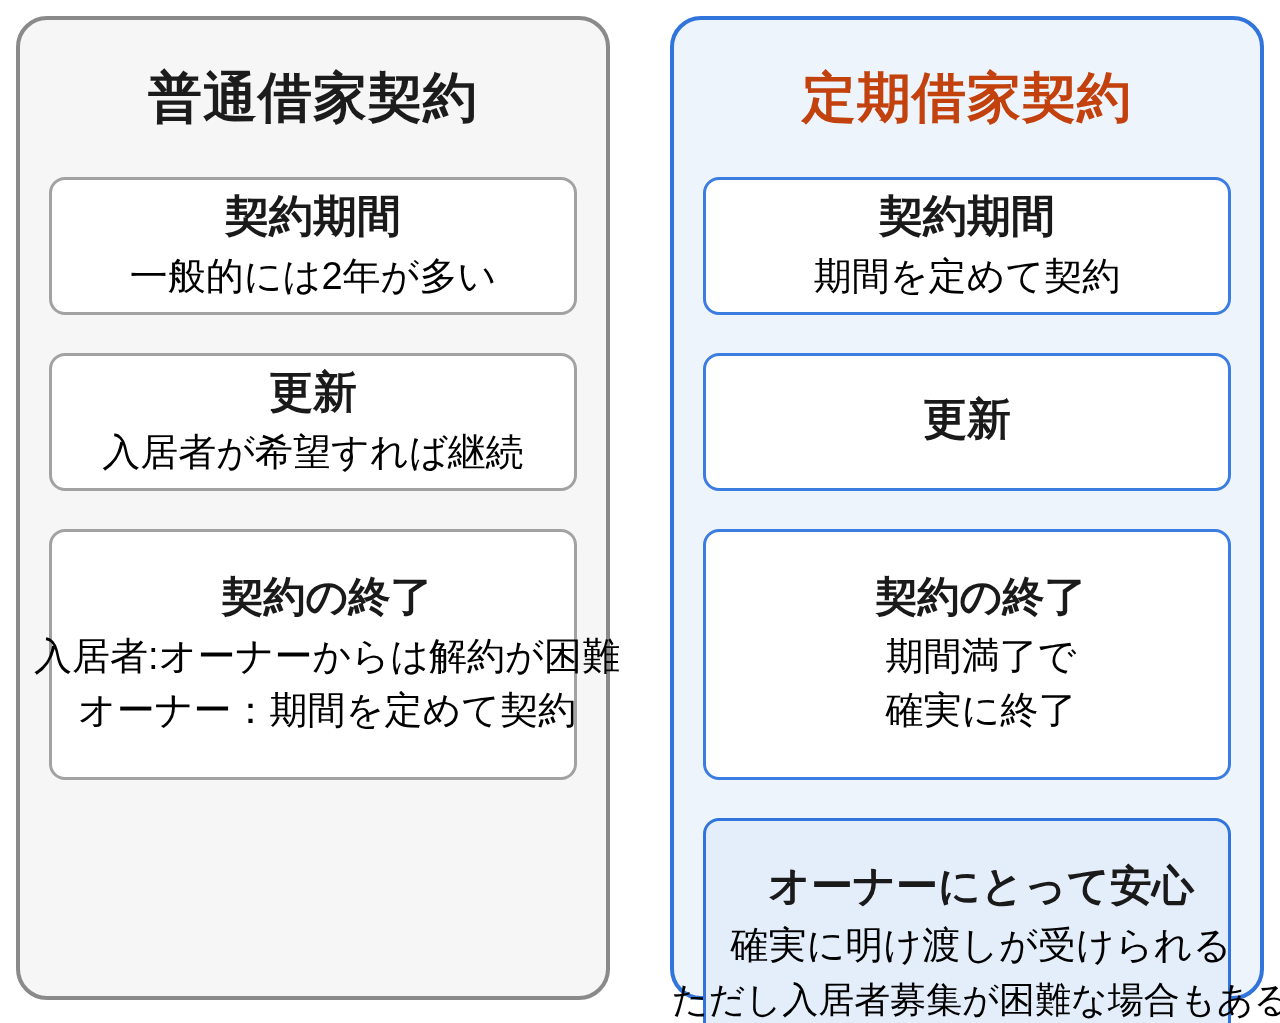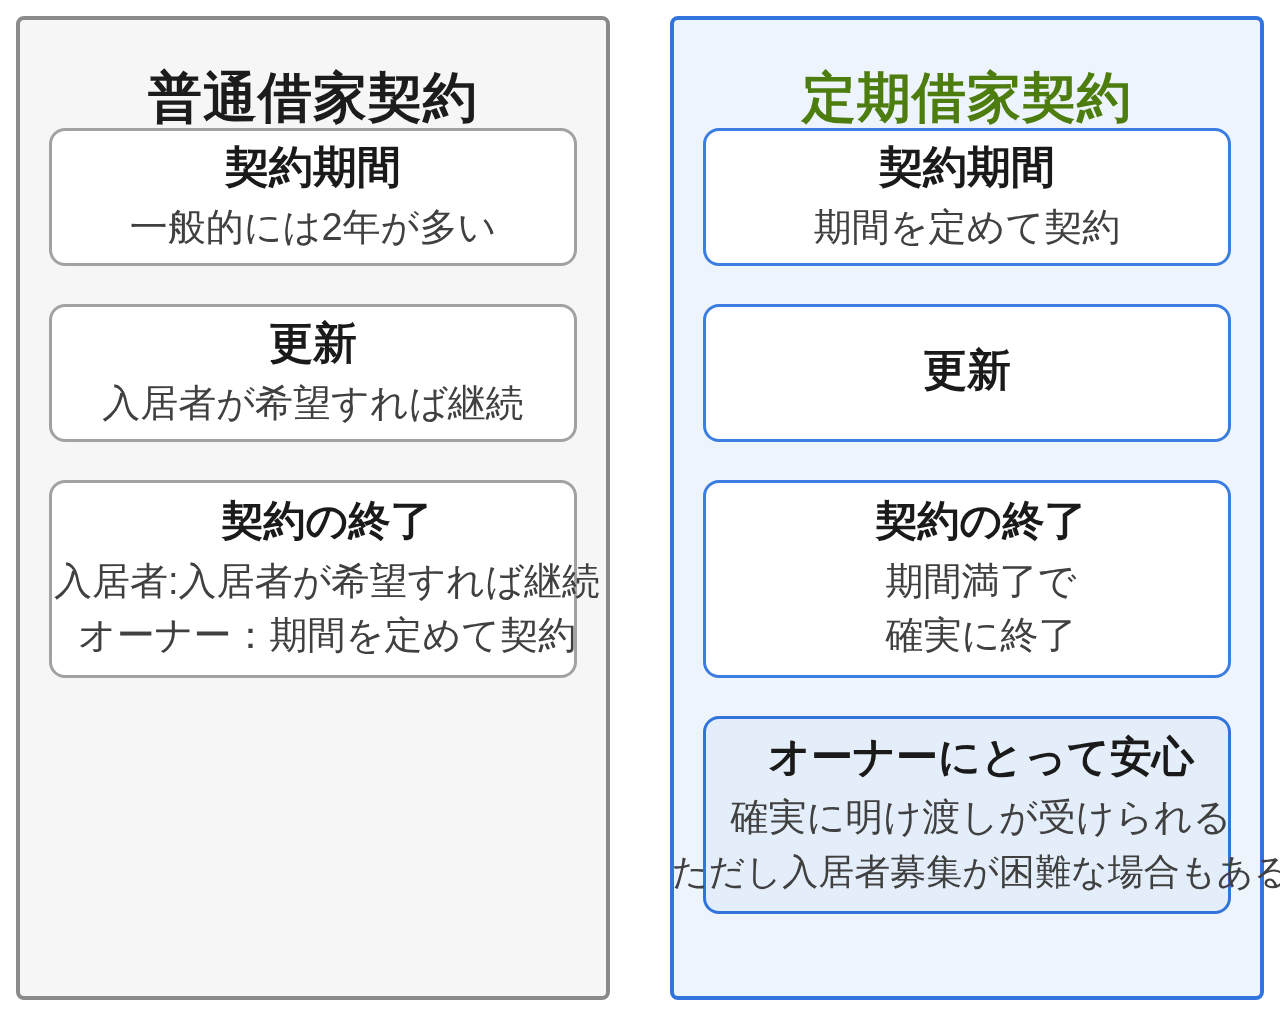--- a/index.html
+++ b/index.html
@@ -15,21 +15,21 @@
     background: #ffffff;
     overflow: hidden;
   }
   .panel {
     position: absolute;
     top: 16px;
     width: 594px;
     height: 984px;
     box-sizing: border-box;
     border: 4px solid;
-    border-radius: 8px;
+    border-radius: 31px;
     padding: 0 29px;
   }
   .panel-ordinary {
     left: 16px;
     border-color: #8a8a8a;
     background: #f6f6f7;
   }
   .panel-fixed {
     left: 670px;
     border-color: #3174dc;
@@ -39,39 +39,40 @@
     margin: 46px 0 0 0;
     line-height: 62px;
     font-size: 54px;
     font-weight: 900;
     text-align: center;
     letter-spacing: 1px;
     color: #1c1c1c;
     white-space: nowrap;
   }
   .panel-fixed .panel-title {
-    color: #4d7c0f;
+    color: #c2410c;
   }
   .boxes {
+    margin-top: 49px;
   }
   .box {
     box-sizing: border-box;
     width: 528px;
     border: 3px solid;
     border-radius: 16px;
     background: #ffffff;
     margin: 0 auto 38px auto;
     display: flex;
     flex-direction: column;
     justify-content: center;
     align-items: center;
     text-align: center;
   }
   .box-sm { height: 138px; }
-  .box-lg { height: 198px; padding-left: 28px; }
+  .box-lg { height: 251px; padding-left: 28px; }
   .panel-ordinary .box { border-color: #a2a2a2; }
   .panel-ordinary .box-highlight {
     border-color: #7d7d7d;
     background: #e6e6e6;
   }
   .panel-fixed .box { border-color: #3b7de0; }
   .panel-fixed .box-highlight {
     border-color: #3174dc;
     background: #e4eefa;
   }
@@ -79,21 +80,21 @@
     font-size: 44px;
     font-weight: 800;
     color: #1a1a1a;
     line-height: 1.25;
     margin-bottom: 7px;
     white-space: nowrap;
   }
   .box-lg .box-heading { font-size: 42px; }
   .box-line {
     font-size: 38px;
-    color: #404040;
+    color: #000000;
     line-height: 1.42;
     white-space: nowrap;
   }
   .box-line-small {
     font-size: 36px;
     line-height: 1.5;
   }
 </style>
 </head>
 <body>
@@ -109,21 +110,21 @@
         <div class="box-line">一般的には2年が多い</div>
       </div>
 
       <div class="box box-sm">
         <div class="box-heading">更新</div>
         <div class="box-line">入居者が希望すれば継続</div>
       </div>
 
       <div class="box box-lg">
         <div class="box-heading">契約の終了</div>
-        <div class="box-line">入居者:入居者が希望すれば継続</div>
+        <div class="box-line">入居者:オーナーからは解約が困難</div>
         <div class="box-line">オーナー：期間を定めて契約</div>
       </div>
 
 
     </div>
   </div>
 
   <div class="panel panel-fixed">
     <h1 class="panel-title">定期借家契約</h1>
     <div class="boxes">

